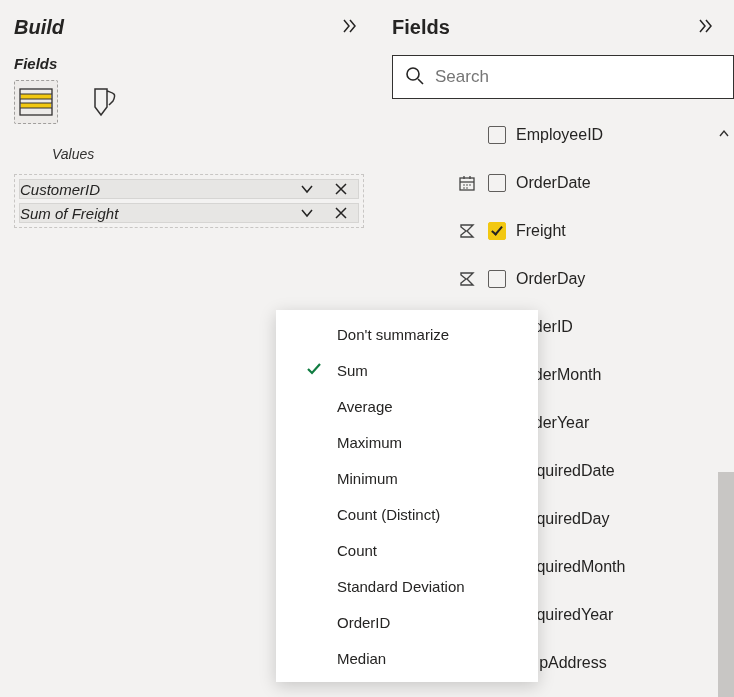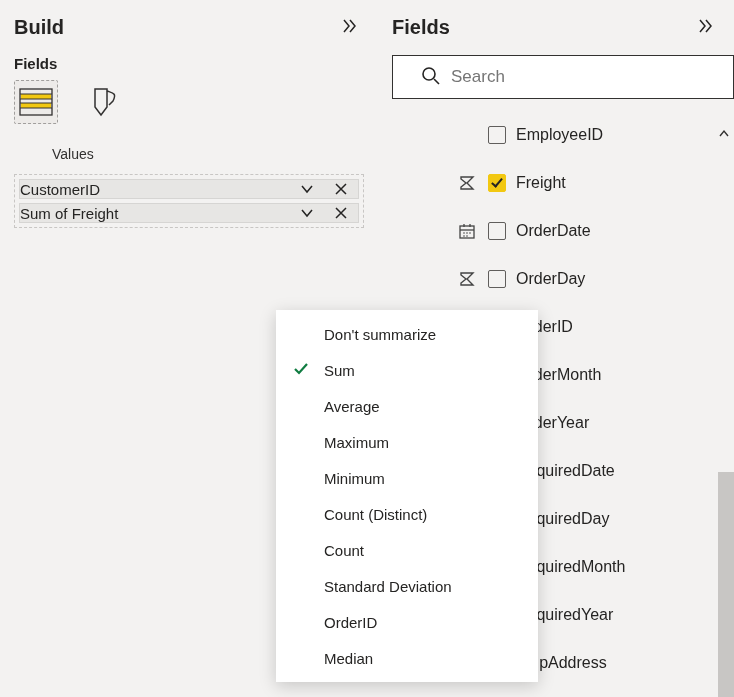--- a/index.html
+++ b/index.html
@@ -11,21 +11,21 @@
     overflow: hidden;
     color: #252423;
     font-size: 14px;
     position: relative;
   }
   .container {
     display: flex;
     width: 100%;
     height: 100%;
   }
-  .build-pane { width: 378px; padding: 12px 14px 0 14px; position: relative; }
+  .build-pane { width: 378px; padding: 12px 14px 0 14px; position: relative; font-style: italic; }
   .fields-pane { flex: 1; padding: 12px 0 0 14px; position: relative; }
 
   .pane-header { display: flex; align-items: center; justify-content: space-between; margin-bottom: 12px; }
   .pane-title { font-size: 20px; font-weight: 600; }
   .collapse-icon { cursor: pointer; padding: 4px; }
 
   .section-label { font-size: 15px; font-weight: 600; margin-top: 8px; margin-bottom: 8px; }
 
   .viz-buttons { display: flex; gap: 24px; align-items: center; margin-bottom: 22px; margin-top: 8px; }
   .viz-btn {
@@ -56,21 +56,21 @@
   .pill-arrow, .pill-remove {
     width: 34px; height: 100%;
     display: flex; align-items: center; justify-content: center;
     cursor: pointer;
   }
 
   .search-box {
     border: 1.5px solid #323130;
     height: 44px;
     display: flex; align-items: center;
-    padding: 0 28px;
+    padding: 0 12px;
     margin-right: 0;
     margin-bottom: 12px;
     background: #fff;
   }
   .search-box input {
     border: none; outline: none;
     font-size: 17px;
     flex: 1;
     background: transparent;
     color: #605e5c;
@@ -105,21 +105,21 @@
     width: 16px; height: 225px;
     background: #c8c6c4;
   }
 
   .context-menu {
     position: absolute;
     left: 276px; top: 310px;
     width: 262px;
     background: #fff;
     box-shadow: 0 4px 16px rgba(0,0,0,.18);
-    padding: 6px 4px;
+    padding: 6px 17px;
     z-index: 100;
   }
   .menu-item {
     height: 36px;
     display: flex; align-items: center;
     padding-left: 44px;
     font-size: 15px;
     color: #252423;
     cursor: pointer;
     position: relative;
@@ -221,29 +221,20 @@
     </div>
 
     <div class="field-list" id="field-list">
         <div class="field-row">
           <span class="field-icon"></span>
           <span class="field-check"></span>
           <span class="field-name">EmployeeID</span>
           <span class="expand-arrow"><svg width="12" height="12" viewBox="0 0 12 12">
               <path d="M2 8 L6 3 L10 8" stroke="#323130" stroke-width="1.4" fill="none"></path>
             </svg></span>
-        </div>
-        <div class="field-row">
-          <span class="field-icon">
-            <svg width="18" height="18" viewBox="0 0 18 18">
-              <path d="M3 3 H15 L9 9 L15 15 H3 V13 L8 9 L3 5 Z" fill="none" stroke="#444" stroke-width="1.4"></path>
-            </svg>
-          </span>
-          <span class="field-check checked"></span>
-          <span class="field-name">Freight</span>
         </div>
         <div class="field-row">
           <span class="field-icon">
             <svg width="18" height="18" viewBox="0 0 18 18">
               <rect x="2" y="4" width="14" height="12" fill="none" stroke="#444" stroke-width="1.3"></rect>
               <line x1="2" y1="8" x2="16" y2="8" stroke="#444" stroke-width="1.3"></line>
               <line x1="6" y1="2" x2="6" y2="5" stroke="#444" stroke-width="1.3"></line>
               <line x1="12" y1="2" x2="12" y2="5" stroke="#444" stroke-width="1.3"></line>
               <circle cx="6" cy="11" r="0.8" fill="#444"></circle>
               <circle cx="9" cy="11" r="0.8" fill="#444"></circle>
@@ -254,20 +245,29 @@
           </span>
           <span class="field-check"></span>
           <span class="field-name">OrderDate</span>
         </div>
         <div class="field-row">
           <span class="field-icon">
             <svg width="18" height="18" viewBox="0 0 18 18">
               <path d="M3 3 H15 L9 9 L15 15 H3 V13 L8 9 L3 5 Z" fill="none" stroke="#444" stroke-width="1.4"></path>
             </svg>
           </span>
+          <span class="field-check checked"></span>
+          <span class="field-name">Freight</span>
+        </div>
+        <div class="field-row">
+          <span class="field-icon">
+            <svg width="18" height="18" viewBox="0 0 18 18">
+              <path d="M3 3 H15 L9 9 L15 15 H3 V13 L8 9 L3 5 Z" fill="none" stroke="#444" stroke-width="1.4"></path>
+            </svg>
+          </span>
           <span class="field-check"></span>
           <span class="field-name">OrderDay</span>
         </div>
         <div class="field-row">
           <span class="field-icon"></span>
           <span class="field-check"></span>
           <span class="field-name">OrderID</span>
         </div>
         <div class="field-row">
           <span class="field-icon"></span>

